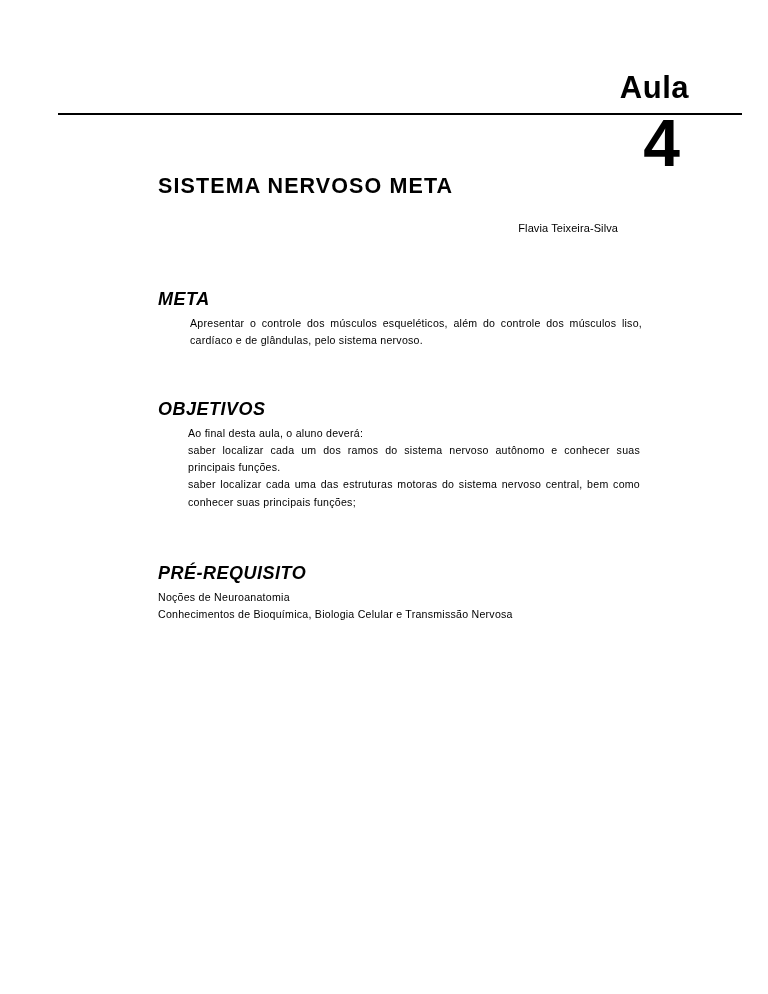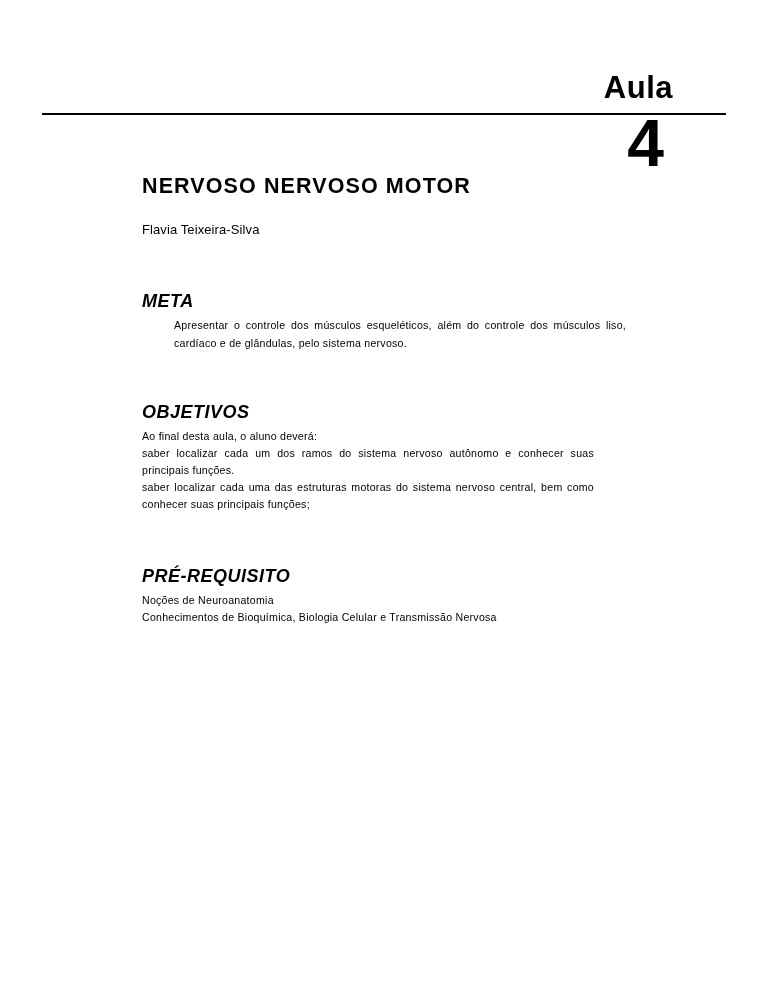--- a/index.html
+++ b/index.html
@@ -11,21 +11,21 @@
     height: 994px;
     background: #ffffff;
     font-family: "Liberation Sans", sans-serif;
     color: #000000;
     position: relative;
     overflow: hidden;
   }
 
   .page {
     position: absolute;
-    left: 0;
+    left: 16px;
     top: 0;
     width: 648px;
     height: 994px;
   }
 
   
   .header {
     position: absolute;
     left: 0;
     top: 60px;
@@ -68,23 +68,24 @@
 
   .doc-title {
     font-size: 21.5px;
     font-weight: bold;
     letter-spacing: 1.1px;
     margin: 0 0 22px 0;
     line-height: 1.1;
   }
 
   .authors {
-    font-size: 13px;
+    font-size: 11px;
     line-height: 1.45;
     margin-bottom: 0;
+    text-align: right;
   }
   .authors div {
     letter-spacing: 0.1px;
   }
 
   .section {
     margin-top: 0;
   }
   .section-heading {
     font-size: 18px;
@@ -102,37 +103,37 @@
   .section-body div {
     white-space: normal;
   }
 
   
   .gap-meta { height: 52px; }
   .gap-obj  { height: 50px; }
   .gap-pre  { height: 52px; }
 
   .meta-body { width: 452px; margin-left: 32px; }
-  .obj-body  { width: 452px; }
+  .obj-body  { width: 452px; margin-left: 30px; }
   .pre-body  { width: 452px; }
 </style>
 </head>
 <body>
 
 <div class="page">
 
   <div class="header">
     <div class="aula-word">Aula</div>
     <div class="header-rule"></div>
     <div class="aula-number">4</div>
   </div>
 
   <div class="content">
 
-    <h1 class="doc-title">NERVOSO NERVOSO MOTOR</h1>
+    <h1 class="doc-title">SISTEMA NERVOSO META</h1>
 
     <div class="authors">
       <div>Flavia Teixeira-Silva</div>
     </div>
 
     <div class="gap-meta"></div>
 
     <div class="section">
       <div class="section-heading">META</div>
       <div class="section-body meta-body">

